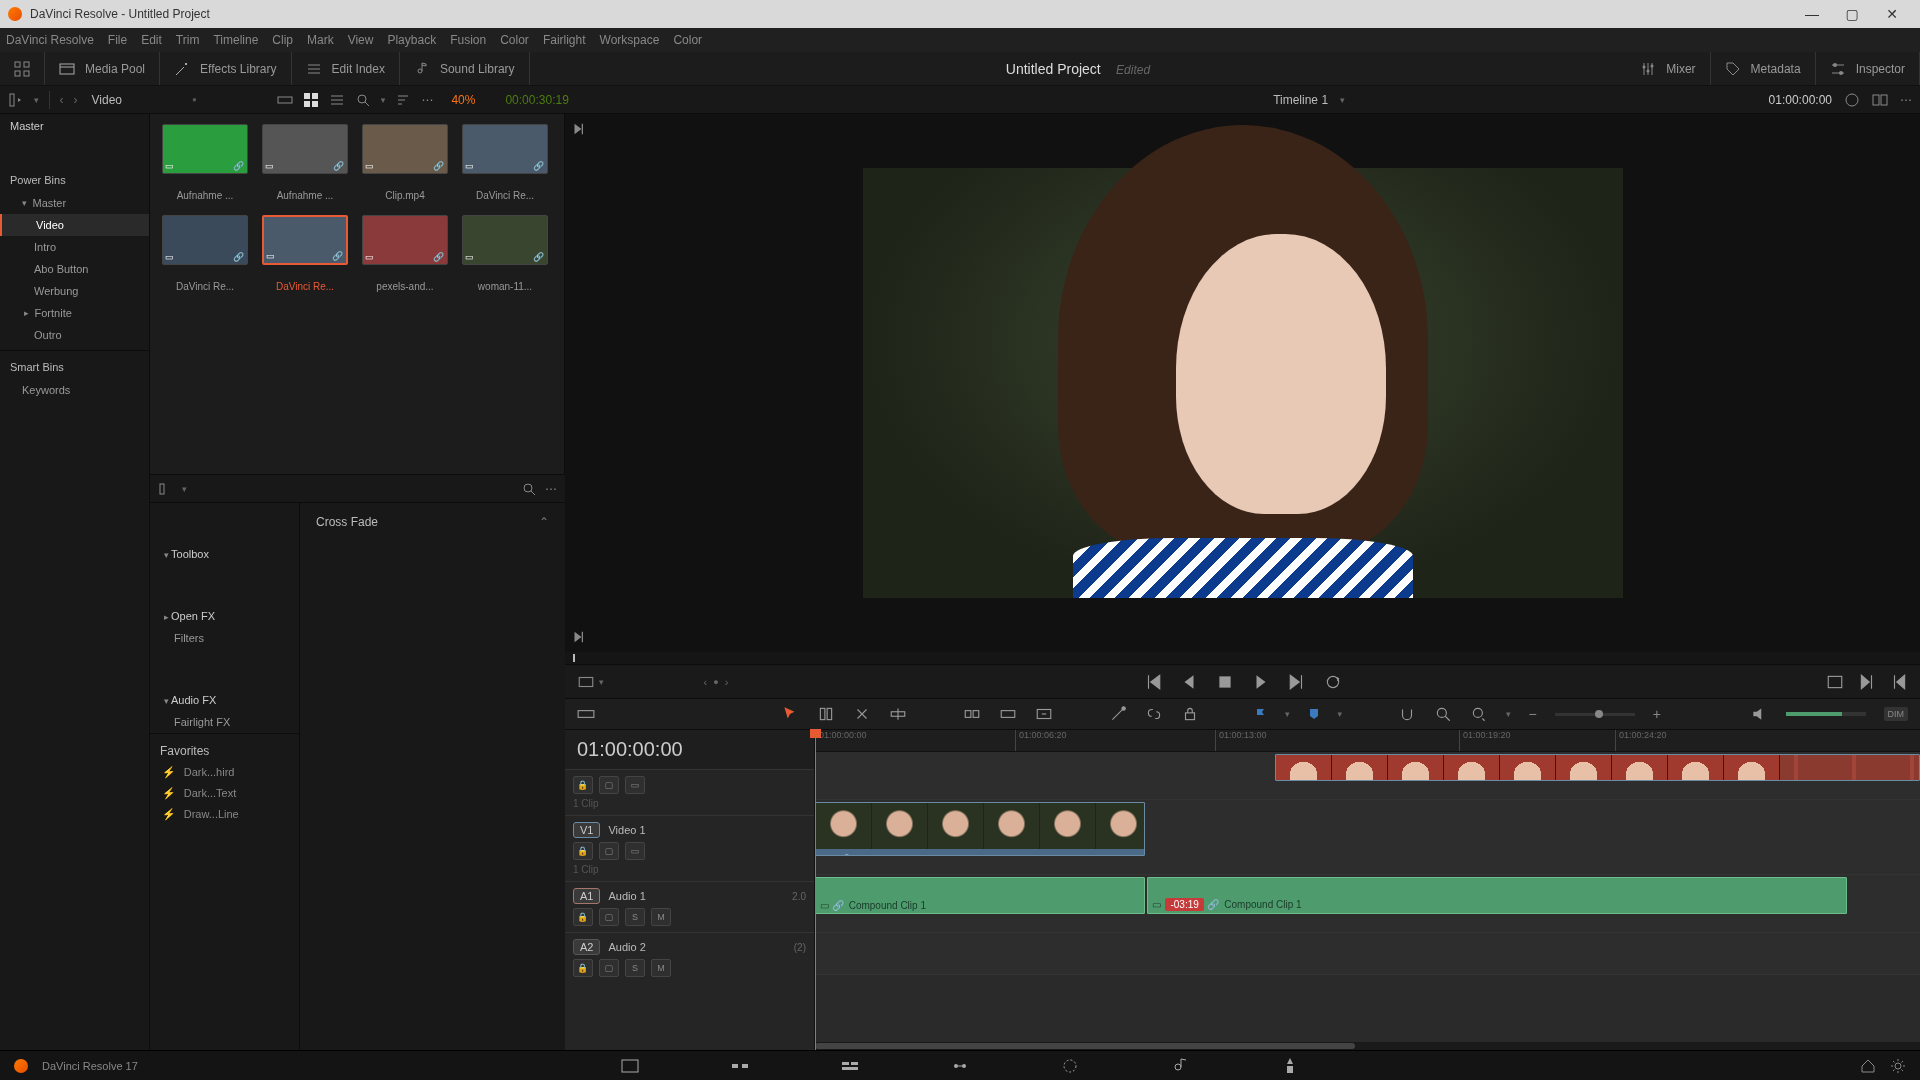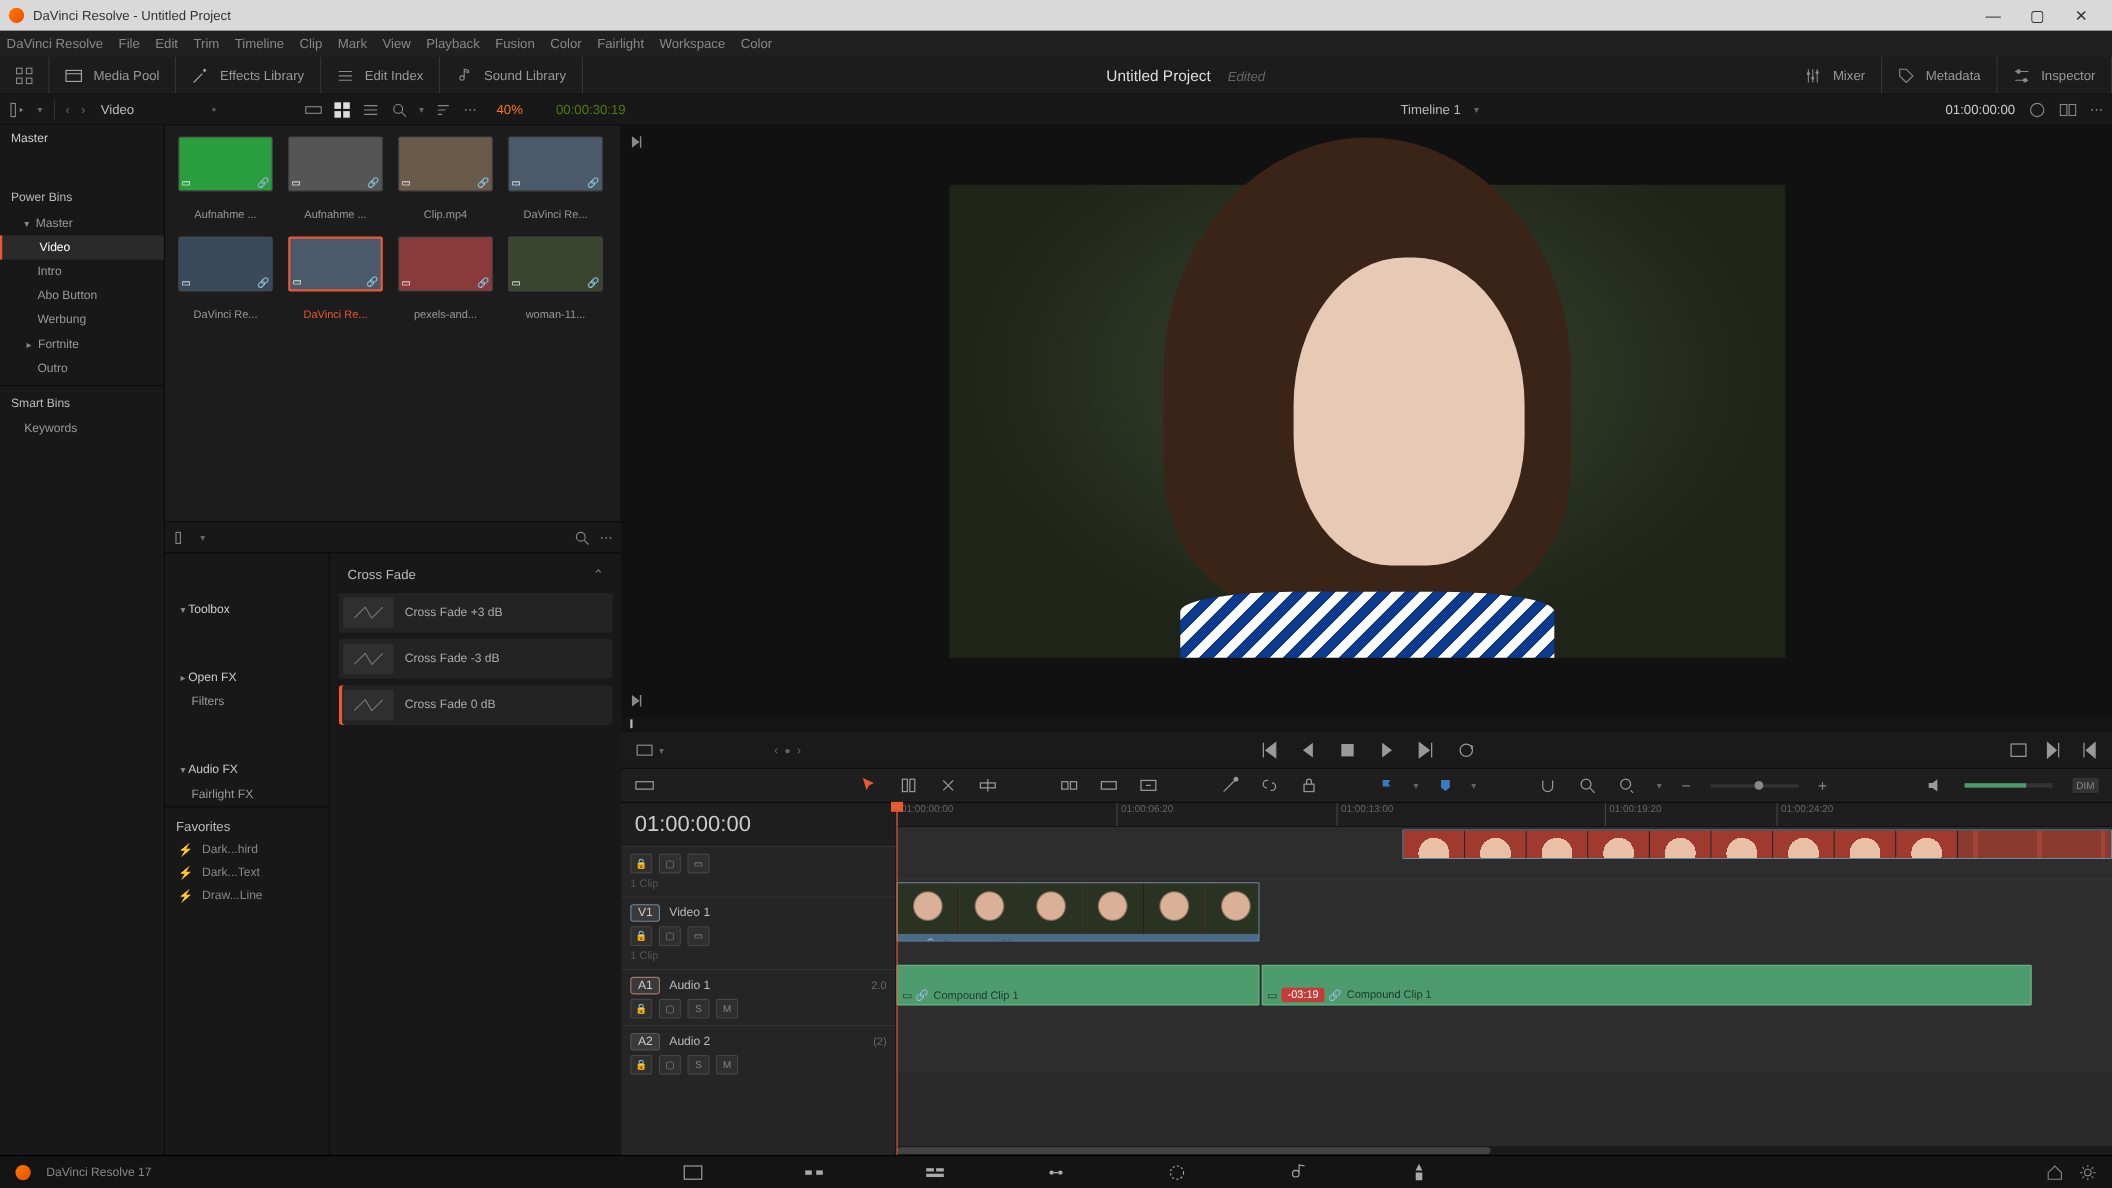--- a/index.html
+++ b/index.html
@@ -433,46 +433,20 @@
                   <div class="fav-item"><span style="color:#555">⚡</span>Dark...Text</div>
                   <div class="fav-item"><span style="color:#555">⚡</span>Draw...Line</div>
                 </div>
             </div>
           </div>
           <div class="effects-list">
             <div class="effects-list-hdr">
               <span>Cross Fade</span>
               <span style="color:#777">⌃</span>
             </div>
-            <div id="fx-list-items">
-                <div class="fx-row">
-                  <div class="fx-thumb">
-                    <svg width="30" height="14">
-                      <path d="M2 12 L12 2 L18 12 L28 2" stroke="#777" fill="none"></path>
-                    </svg>
-                  </div>
-                  <span class="fx-label">Cross Fade +3 dB</span>
-                </div>
-                <div class="fx-row">
-                  <div class="fx-thumb">
-                    <svg width="30" height="14">
-                      <path d="M2 12 L12 2 L18 12 L28 2" stroke="#777" fill="none"></path>
-                    </svg>
-                  </div>
-                  <span class="fx-label">Cross Fade -3 dB</span>
-                </div>
-                <div class="fx-row star">
-                  <div class="fx-thumb">
-                    <svg width="30" height="14">
-                      <path d="M2 12 L12 2 L18 12 L28 2" stroke="#777" fill="none"></path>
-                    </svg>
-                  </div>
-                  <span class="fx-label">Cross Fade 0 dB</span>
-                </div>
-              </div>
           </div>
         </div>
       </div>
     </div>
   </div>
 
   <div class="viewer-col">
     <div class="viewer">
       <svg class="match-btn top" viewBox="0 0 16 16">
           <path d="M4 2l8 6-8 6z" fill="#888"></path>

